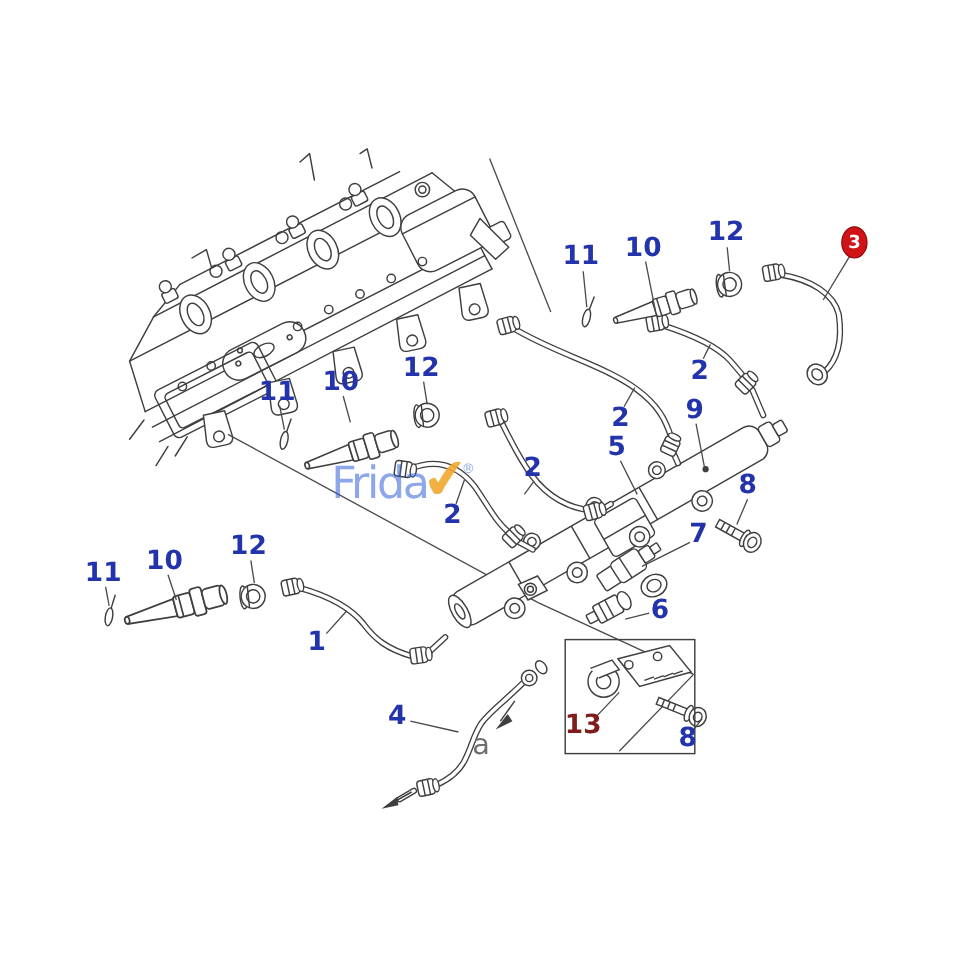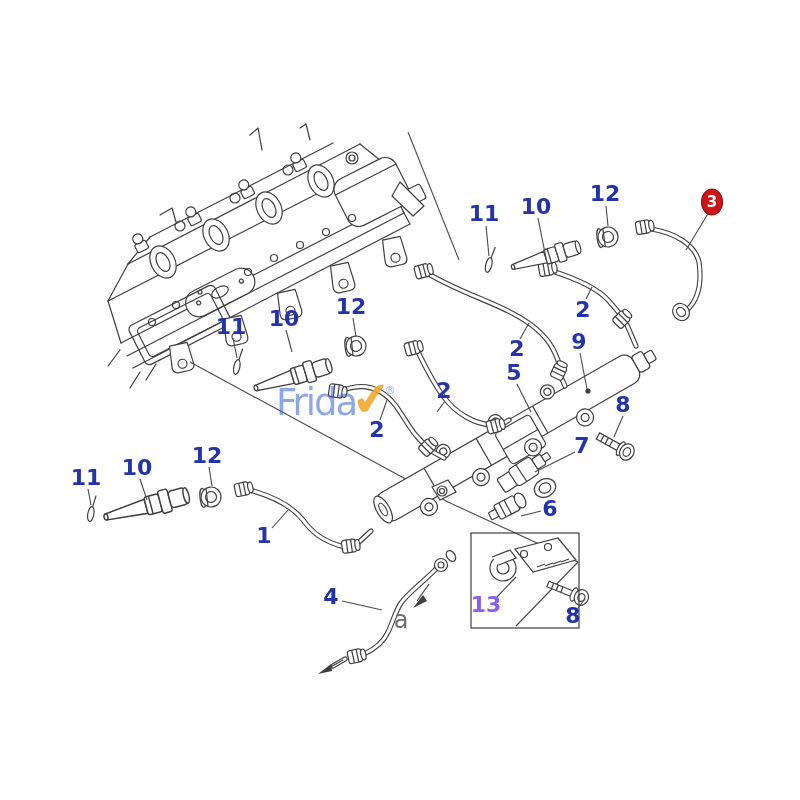--- a/index.html
+++ b/index.html
@@ -370,18 +370,18 @@
       <span class="callout" style="left: 582px; top: 446px; color: rgb(35, 51, 172);">7</span>
       <span class="callout" style="left: 550px; top: 509px; color: rgb(35, 51, 172);">6</span>
       <span class="callout" style="left: 231px; top: 327px; color: rgb(35, 51, 172);">11</span>
       <span class="callout" style="left: 284px; top: 319px; color: rgb(35, 51, 172);">10</span>
       <span class="callout" style="left: 351px; top: 307px; color: rgb(35, 51, 172);">12</span>
       <span class="callout" style="left: 86px; top: 478px; color: rgb(35, 51, 172);">11</span>
       <span class="callout" style="left: 137px; top: 468px; color: rgb(35, 51, 172);">10</span>
       <span class="callout" style="left: 207px; top: 456px; color: rgb(35, 51, 172);">12</span>
       <span class="callout" style="left: 264px; top: 536px; color: rgb(35, 51, 172);">1</span>
       <span class="callout" style="left: 331px; top: 597px; color: rgb(35, 51, 172);">4</span>
-      <span class="callout" style="left: 486px; top: 605px; color: #8b5cf6;">13</span>
+      <span class="callout" style="left: 486px; top: 605px; color: #7f1d1d;">13</span>
       <span class="callout" style="left: 573px; top: 616px; color: rgb(35, 51, 172);">8</span>
       <span class="callout note" style="left: 401px; top: 620px;">a</span>
     </div>
 
 </div>
 
 </body></html>

